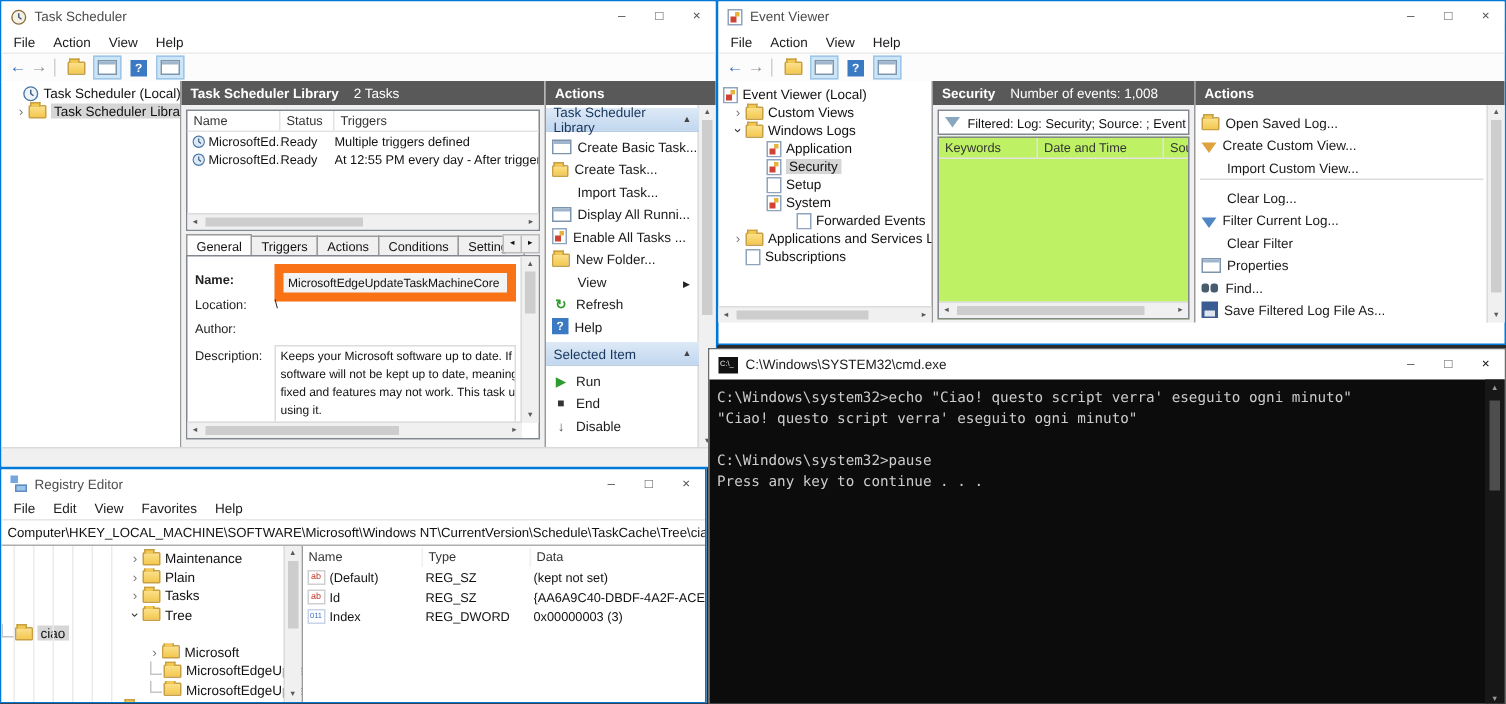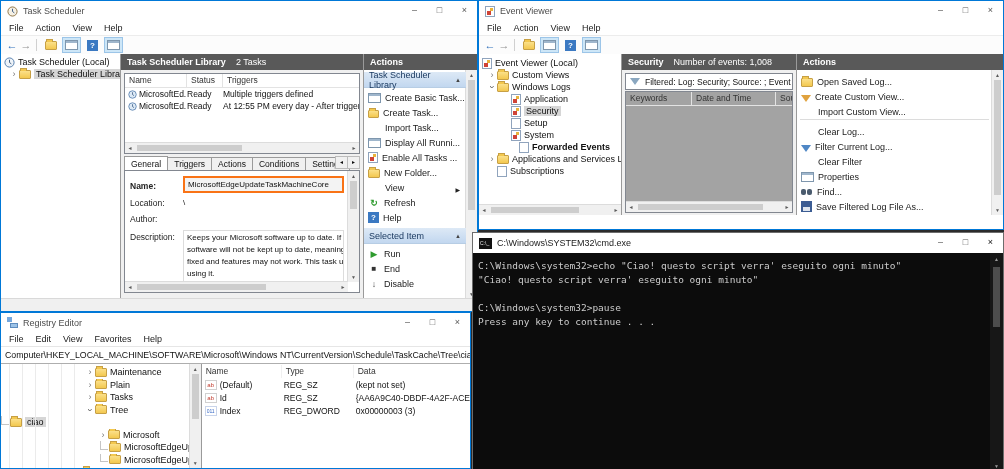--- a/index.html
+++ b/index.html
@@ -119,21 +119,21 @@
       <span class="tbtn">
           <span class="ico i-help">?</span>
         </span>
       <span class="tbtn sel">
           <span class="ico i-pane"></span>
         </span>
     </div>
     <div style="position:absolute;top:53px;left:0;right:0;bottom:12px;display:flex;">
 
       <div style="width:120px;border-right:1px solid #9a9a9a;background:#fff;padding-top:2px;box-sizing:border-box;">
-        <div class="trow" style="padding-left:3px;">
+        <div class="trow" style="padding-left:14px;">
           <svg class="ico i-clock" viewBox="0 0 12 12" width="10" height="10">
               <circle cx="6" cy="6" r="5" fill="#eef3f8" stroke="#4a76a8"></circle>
               <path d="M6 3v3l2 1.5" stroke="#35557e" fill="none"></path>
             </svg>
           <span class="lbl">Task Scheduler (Local)</span>
         </div>
         <div class="trow" style="padding-left:8px;">
           <span class="chev">›</span>
           <span class="ico i-folder"></span>
           <span class="lbl selg">Task Scheduler Library</span>
@@ -182,21 +182,21 @@
           <span class="tab">Conditions</span>
           <span class="tab">Settings</span>
           <span class="tab">History (</span>
           <span style="position:absolute;right:0;bottom:1px;display:flex;background:#f0f0f0;border:1px solid #bbb;">
             <span style="width:11px;text-align:center;font-size:5px;line-height:11px;border-right:1px solid #bbb;">◄</span>
             <span style="width:11px;text-align:center;font-size:5px;line-height:11px;">►</span>
           </span>
         </div>
         <div style="position:absolute;top:116px;left:3px;right:3px;bottom:6px;background:#fff;border:1px solid #828790;">
           <span class="fieldlbl" style="top:10px;font-weight:bold;">Name:</span>
-          <span class="valbox" style="top:5px;height:13px;line-height:13px;background:#f3f3f3;border:2px solid #f97316;padding-left:3px;">MicrosoftEdgeUpdateTaskMachineCore</span>
+          <span class="valbox" style="top:5px;height:13px;line-height:13px;background:#f3f3f3;border:6px solid #f97316;padding-left:3px;">MicrosoftEdgeUpdateTaskMachineCore</span>
           <span class="fieldlbl" style="top:27px;">Location:</span>
           <span class="valbox" style="top:27px;">\</span>
           <span class="fieldlbl" style="top:43px;">Author:</span>
           <span class="fieldlbl" style="top:61px;">Description:</span>
           <div class="valbox" style="top:59px;height:50px;border:1px solid #dcdcdc;padding:1px 3px;">
             <div style="line-height:12px;">Keeps your Microsoft software up to date. If this t</div>
             <div style="line-height:12px;">software will not be kept up to date, meaning sec</div>
             <div style="line-height:12px;">fixed and features may not work. This task uninsta</div>
             <div style="line-height:12px;">using it.</div>
           </div>
@@ -345,21 +345,21 @@
             <span class="lbl selg">Security</span>
           </div>
         <div class="trow" style="padding-left:32px;">
             <span class="ico i-log"></span>
             <span class="lbl">Setup</span>
           </div>
         <div class="trow" style="padding-left:32px;">
             <span class="ico i-log red"></span>
             <span class="lbl">System</span>
           </div>
-        <div class="trow" style="padding-left:40px;font-weight:bold;">
+        <div class="trow" style="padding-left:52px;">
             <span class="ico i-log"></span>
             <span class="lbl">Forwarded Events</span>
           </div>
         <div class="trow" style="padding-left:8px;">
             <span class="chev">›</span>
             <span class="ico i-folder"></span>
             <span class="lbl">Applications and Services Lo</span>
           </div>
         <div class="trow" style="padding-left:18px;">
             <span class="ico i-log"></span>
@@ -374,21 +374,21 @@
 
       <div style="flex:1;position:relative;background:#f0f0f0;">
         <div class="dark">
             <b>Security</b>
             <span>Number of events: 1,008</span>
           </div>
         <div style="position:absolute;top:19px;left:3px;right:3px;height:15px;background:#fff;border:1px solid #828790;display:flex;align-items:center;overflow:hidden;">
           <span class="ico i-funnel gray" style="margin:0 5px 0 4px;"></span>
           <span style="font-size:8.5px;white-space:nowrap;">Filtered: Log: Security; Source: ; Event ID: 4699, 470</span>
         </div>
-        <div style="position:absolute;top:37px;left:3px;right:3px;bottom:2px;background:#a3a3a3;border:1px solid #828790;">
+        <div style="position:absolute;top:37px;left:3px;right:3px;bottom:2px;background:#bef264;border:1px solid #828790;">
           <div class="colh">
             <div style="width:66px;">Keywords</div>
             <div style="width:84px;">Date and Time</div>
             <div style="flex:1;border-right:none;">Source</div>
           </div>
           <div class="sh" style="left:0;right:0;bottom:0;border-top:1px solid #dcdcdc;">
             <span class="sarr" style="left:0;">◄</span>
             <span class="sarr" style="right:0;">►</span>
             <span class="thumbh" style="left:12px;width:75%;"></span>
           </div>

